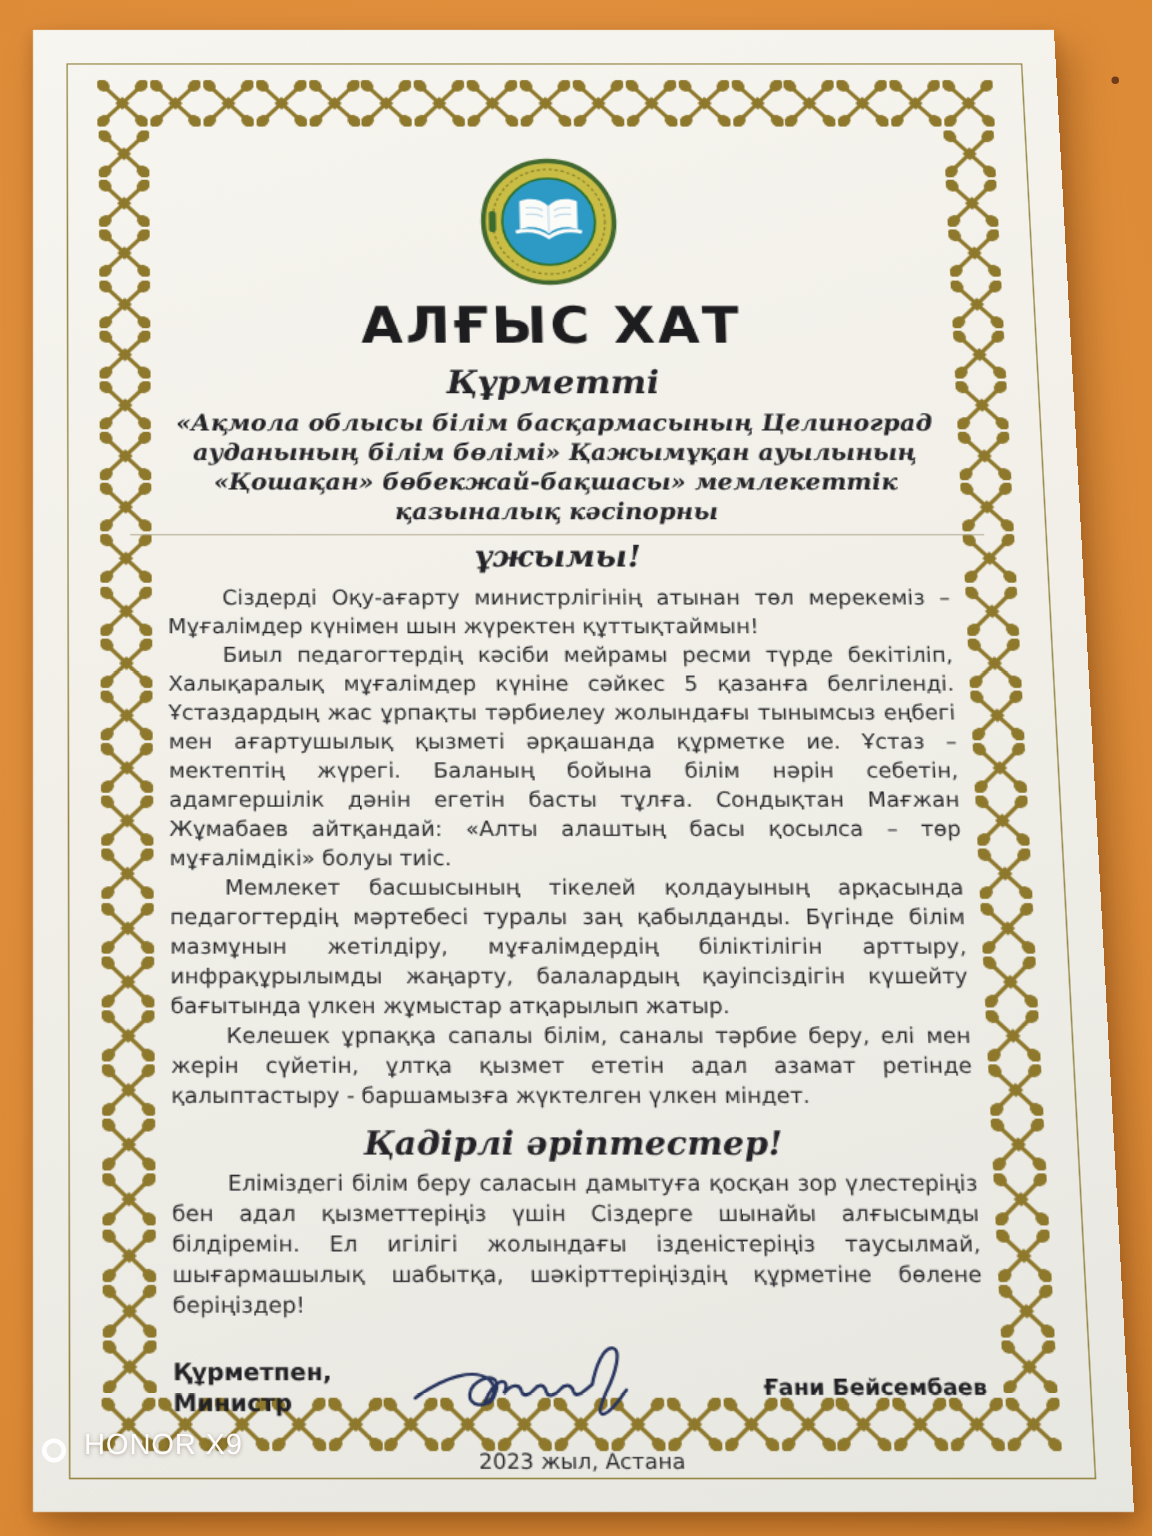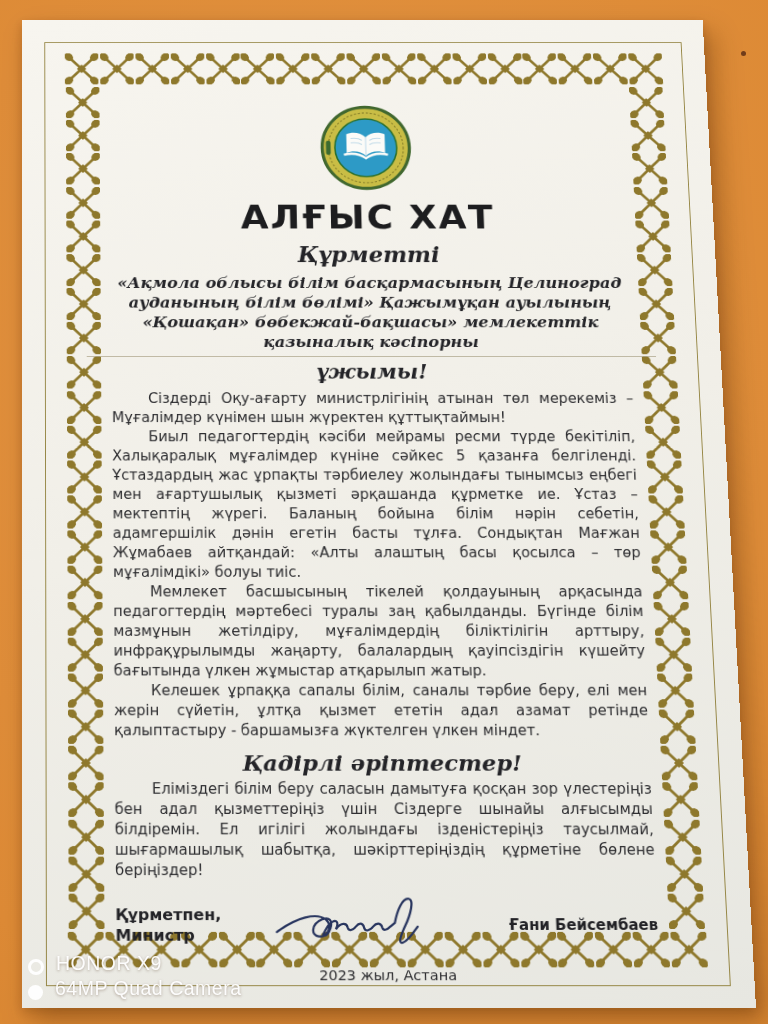--- a/index.html
+++ b/index.html
@@ -387,18 +387,14 @@
       <div class="date">2023 жыл, Астана</div>
 
     </div>
   </div>
 
   <div class="watermark">
     <div class="wrow">
       <span class="ring"></span>
       <span>HONOR X9</span>
     </div>
-    <div class="wrow">
-      <span class="dot"></span>
-      <span>64MP Quad Camera</span>
-    </div>
   </div>
 </div>
 
 </body></html>

